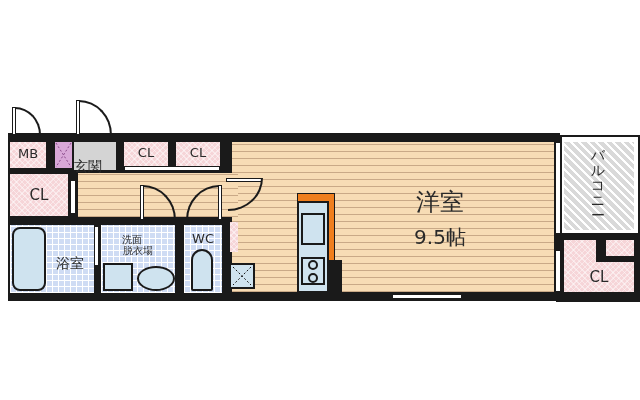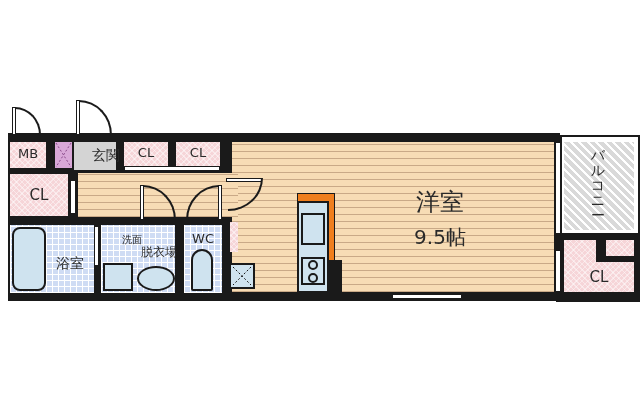--- a/index.html
+++ b/index.html
@@ -29,21 +29,21 @@
 <div class="abs pink" style="left:10px;top:142px;width:36px;height:26px;"></div>
 <div class="lbl" style="left:10px;top:146px;width:36px;font-size:13px;">MB</div>
 
 <div class="abs" style="left:55px;top:142px;width:17px;height:26px;background:#d9a8d8;"></div>
 <svg class="abs" style="left:55px;top:142px;" width="17" height="26">
     <line x1="1" y1="1" x2="16" y2="25" stroke="#8a4a8a" stroke-dasharray="2,2"></line>
     <line x1="16" y1="1" x2="1" y2="25" stroke="#8a4a8a" stroke-dasharray="2,2"></line>
   </svg>
 
 <div class="abs gray" style="left:74px;top:142px;width:42px;height:28px;"></div>
-<div class="lbl" style="left:74px;top:147px;width:64px;font-size:14px;">玄関</div>
+<div class="lbl" style="left:74px;top:158px;width:24px;font-size:14px;">玄関</div>
 
 <div class="abs pink" style="left:124px;top:142px;width:44px;height:24px;"></div>
 <div class="lbl" style="left:124px;top:145px;width:44px;font-size:13px;">CL</div>
 <div class="abs pink" style="left:176px;top:142px;width:44px;height:24px;"></div>
 <div class="lbl" style="left:176px;top:145px;width:44px;font-size:13px;">CL</div>
 <div class="abs" style="left:124px;top:166px;width:96px;height:5px;background:#fff;border:1px solid #1a1a1a;"></div>
 
 <div class="abs pink" style="left:10px;top:174px;width:58px;height:42px;"></div>
 <div class="lbl" style="left:10px;top:186px;width:58px;font-size:15px;">CL</div>
 <div class="abs" style="left:70px;top:180px;width:6px;height:34px;background:#fff;border:1px solid #1a1a1a;"></div>
@@ -53,21 +53,21 @@
 <div class="abs" style="left:76px;top:100px;width:4px;height:35px;background:#fff;border:1px solid #1a1a1a;"></div>
 <div class="door-arc" style="left:79px;top:100px;width:33px;height:35px;"></div>
 
 <div class="abs tile" style="left:10px;top:225px;width:84px;height:68px;"></div>
 <div class="fixture" style="left:12px;top:227px;width:34px;height:64px;border-radius:8px;"></div>
 <div class="lbl" style="left:50px;top:255px;width:40px;font-size:14px;">浴室</div>
 <div class="abs" style="left:94px;top:226px;width:5px;height:40px;background:#fff;border:1px solid #1a1a1a;"></div>
 
 <div class="abs tile" style="left:101px;top:225px;width:74px;height:68px;"></div>
 <div class="lbl" style="left:101px;top:233px;width:62px;font-size:10px;font-family:Liberation Mono, monospace;">洗面</div>
-<div class="lbl" style="left:101px;top:244px;width:74px;font-size:12px;padding-left:21px;">脱衣場</div>
+<div class="lbl" style="left:101px;top:244px;width:74px;font-size:10px;">脱衣場</div>
 <div class="fixture" style="left:103px;top:263px;width:30px;height:28px;"></div>
 <div class="fixture" style="left:137px;top:266px;width:38px;height:25px;border-radius:50%;"></div>
 
 <div class="abs tile" style="left:184px;top:225px;width:38px;height:68px;"></div>
 <div class="lbl" style="left:184px;top:231px;width:38px;font-size:13px;">WC</div>
 <div class="fixture" style="left:191px;top:249px;width:22px;height:42px;border-radius:11px 11px 2px 2px;"></div>
 
 <div class="abs" style="left:140px;top:185px;width:4px;height:35px;background:#fff;border:1px solid #1a1a1a;"></div>
 <div class="door-arc" style="left:143px;top:185px;width:33px;height:35px;"></div>
 <div class="abs" style="left:218px;top:185px;width:4px;height:35px;background:#fff;border:1px solid #1a1a1a;"></div>

